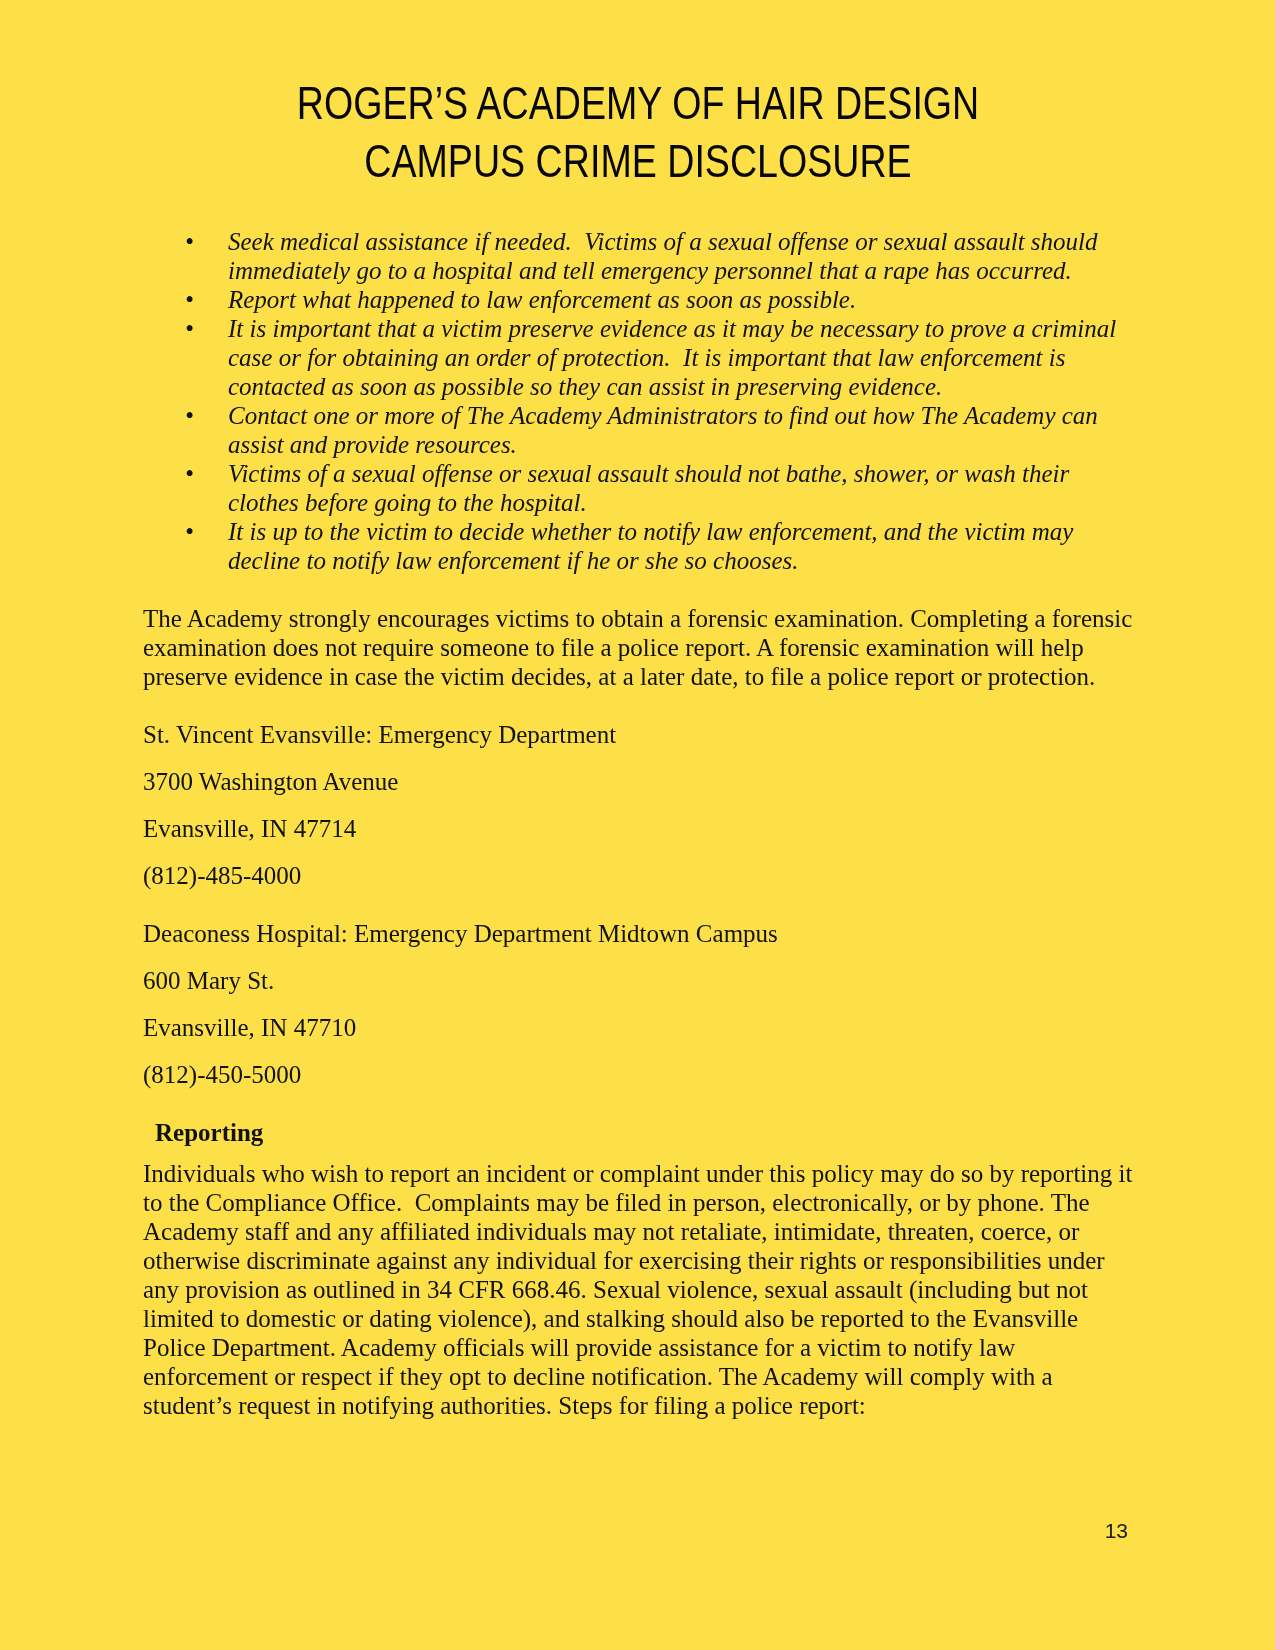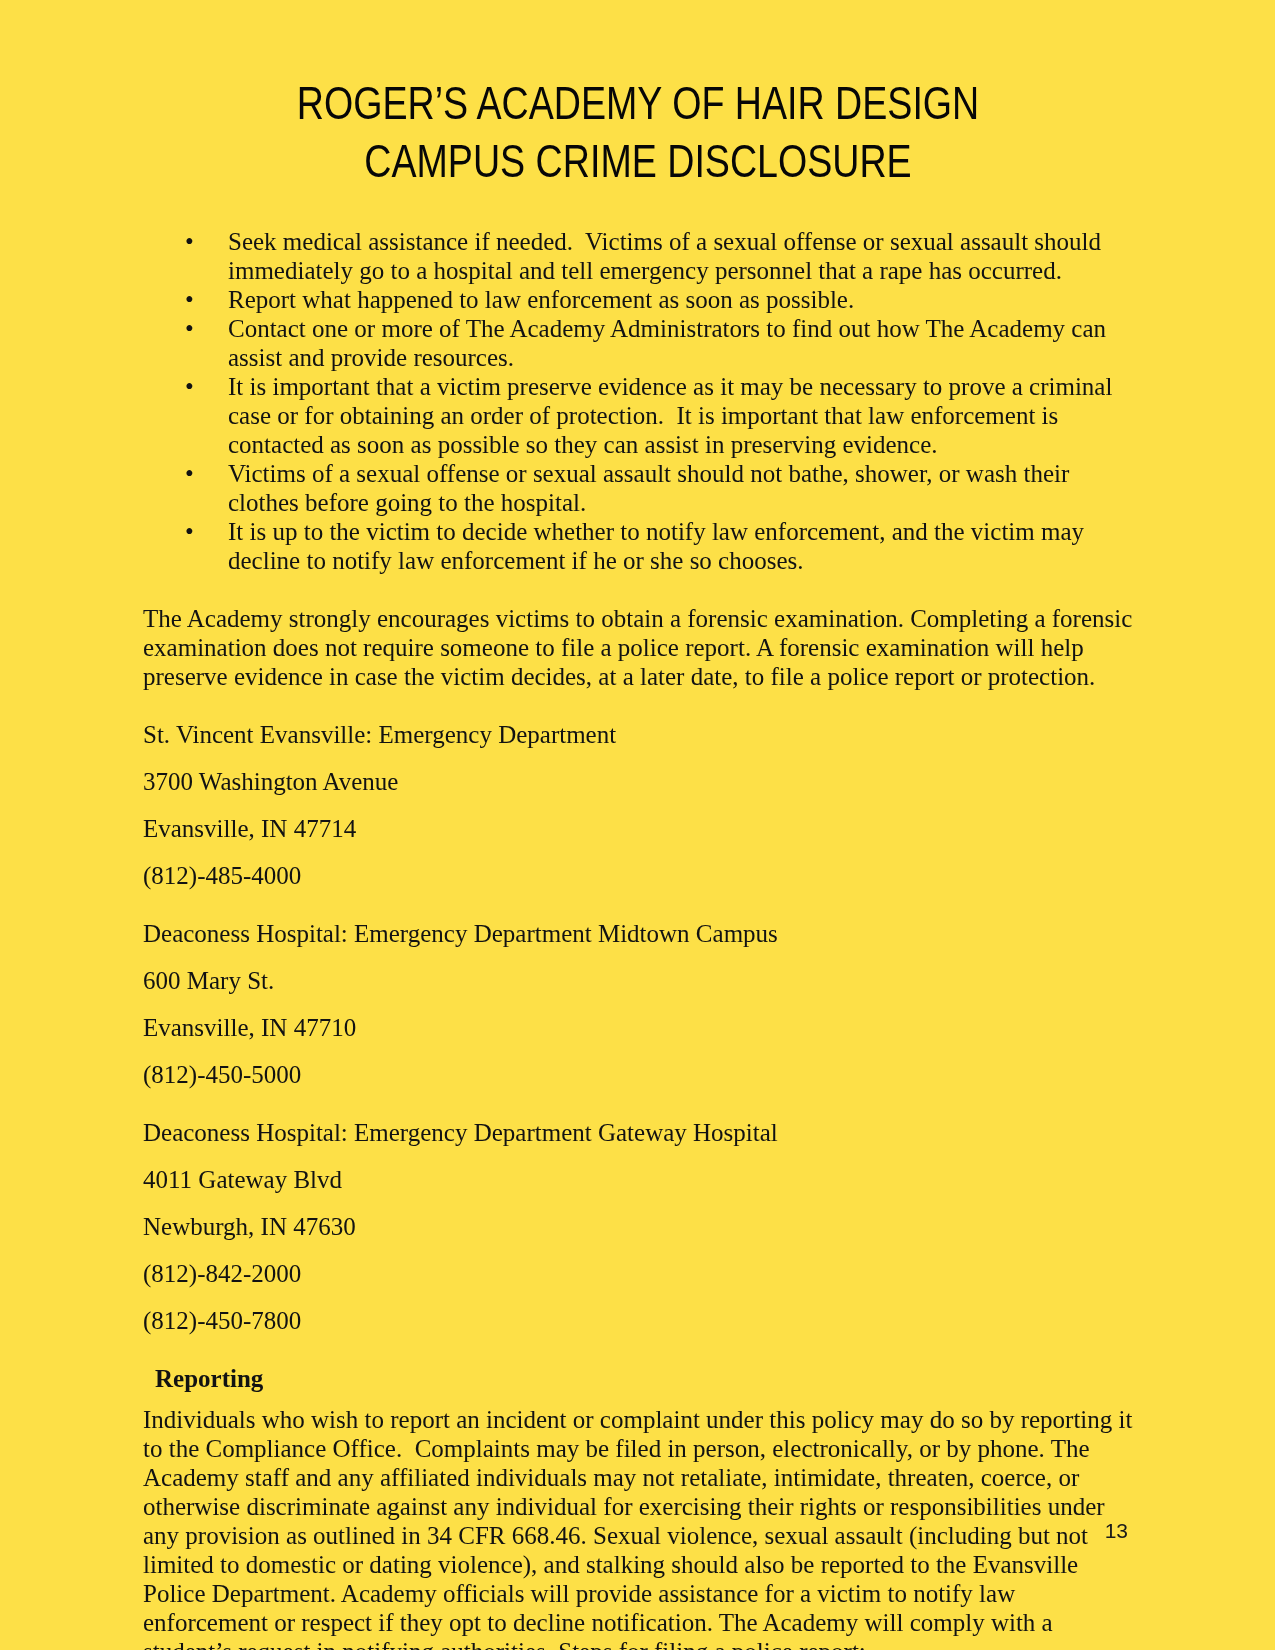--- a/index.html
+++ b/index.html
@@ -36,20 +36,21 @@
     transform-origin: center top;
   }
   .title-line {
     display: block;
     white-space: nowrap;
   }
   .bullet-list {
     list-style: none;
     margin: 37px 0 0 0;
     padding: 0;
+    font-style: italic;
   }
   .bullet-list li {
     position: relative;
     padding-left: 85px;
   }
   .bullet-list li::before {
     content: "\2022";
     position: absolute;
     left: 42px;
     top: 0;
@@ -99,49 +100,42 @@
 <div class="page">
 
   <h1 class="doc-title">
     <span class="title-line">ROGER’S ACADEMY OF HAIR DESIGN</span>
     <span class="title-line">CAMPUS CRIME DISCLOSURE</span>
   </h1>
 
   <ul class="bullet-list">
     <li><span class="li-text">Seek medical assistance if needed.  Victims of a sexual offense or sexual assault should immediately go to a hospital and tell emergency personnel that a rape has occurred.</span></li>
     <li><span class="li-text">Report what happened to law enforcement as soon as possible.</span></li>
+    <li><span class="li-text">It is important that a victim preserve evidence as it may be necessary to prove a criminal case or for obtaining an order of protection.  It is important that law enforcement is contacted as soon as possible so they can assist in preserving evidence.</span></li>
     <li><span class="li-text">Contact one or more of The Academy Administrators to find out how The Academy can assist and provide resources.</span></li>
-    <li><span class="li-text">It is important that a victim preserve evidence as it may be necessary to prove a criminal case or for obtaining an order of protection.  It is important that law enforcement is contacted as soon as possible so they can assist in preserving evidence.</span></li>
     <li><span class="li-text">Victims of a sexual offense or sexual assault should not bathe, shower, or wash their clothes before going to the hospital.</span></li>
     <li><span class="li-text">It is up to the victim to decide whether to notify law enforcement, and the victim may decline to notify law enforcement if he or she so chooses.</span></li>
   </ul>
 
   <p class="para">The Academy strongly encourages victims to obtain a forensic examination. Completing a forensic examination does not require someone to file a police report. A forensic examination will help preserve evidence in case the victim decides, at a later date, to file a police report or protection.</p>
 
   <div class="addr-block">
     <div class="addr-line">St. Vincent Evansville: Emergency Department</div>
     <div class="addr-line">3700 Washington Avenue</div>
     <div class="addr-line">Evansville, IN 47714</div>
     <div class="addr-line">(812)-485-4000</div>
   </div>
 
   <div class="addr-block">
     <div class="addr-line">Deaconess Hospital: Emergency Department Midtown Campus</div>
     <div class="addr-line">600 Mary St.</div>
     <div class="addr-line">Evansville, IN 47710</div>
     <div class="addr-line">(812)-450-5000</div>
   </div>
 
-  <div class="addr-block">
-    <div class="addr-line">Deaconess Hospital: Emergency Department Gateway Hospital</div>
-    <div class="addr-line">4011 Gateway Blvd</div>
-    <div class="addr-line">Newburgh, IN 47630</div>
-    <div class="addr-line">(812)-842-2000</div>
-    <div class="addr-line">(812)-450-7800</div>
-  </div>
 
   <div class="reporting-section">
     <h2 class="reporting-heading">Reporting</h2>
     <p class="reporting-body">Individuals who wish to report an incident or complaint under this policy may do so by reporting it to the Compliance Office.  Complaints may be filed in person, electronically, or by phone. The Academy staff and any affiliated individuals may not retaliate, intimidate, threaten, coerce, or otherwise discriminate against any individual for exercising their rights or responsibilities under any provision as outlined in 34 CFR 668.46. Sexual violence, sexual assault (including but not limited to domestic or dating violence), and stalking should also be reported to the Evansville Police Department. Academy officials will provide assistance for a victim to notify law enforcement or respect if they opt to decline notification. The Academy will comply with a student’s request in notifying authorities. Steps for filing a police report:</p>
   </div>
 
   <div class="page-number">13</div>
 
 </div>
 

